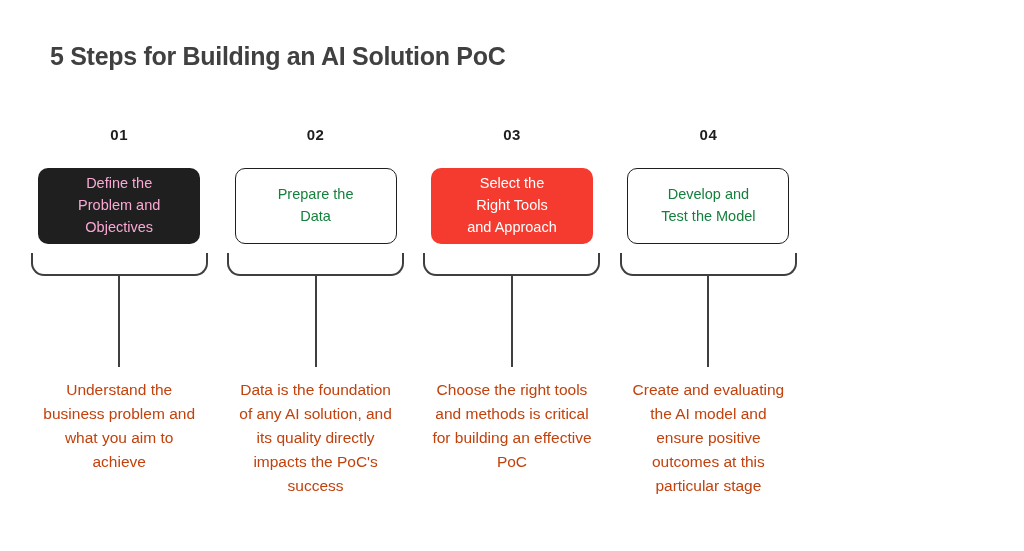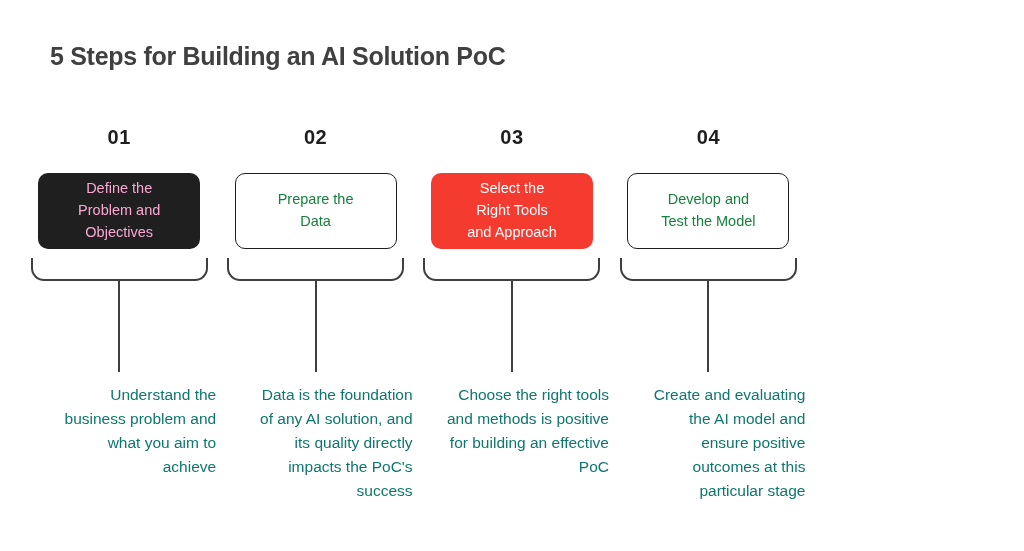--- a/index.html
+++ b/index.html
@@ -26,21 +26,21 @@
     width: 982px;
     display: grid;
     grid-template-columns: repeat(5, 1fr);
   }
   .step-col {
     display: flex;
     flex-direction: column;
     align-items: center;
   }
   .step-number {
-    font-size: 20px;
+    font-size: 15px;
     font-weight: 600;
     line-height: 1;
     color: #1e1e1e;
     letter-spacing: 0.5px;
   }
   .card {
     margin-top: 26px;
     width: 162px;
     height: 76px;
     border-radius: 10px;
@@ -70,22 +70,22 @@
   .stem {
     width: 2px;
     height: 91px;
     background: #3f3f3f;
   }
   .description {
     margin-top: 11px;
     width: 194px;
     font-size: 15.5px;
     line-height: 1.55;
-    color: #0f766e;
-    text-align: right;
+    color: #c2410c;
+    text-align: center;
     white-space: pre-line;
   }
 </style>
 </head>
 <body>
 
 <h1 class="page-title">5 Steps for Building an AI Solution PoC</h1>
 
 <div class="steps-row">
 
@@ -122,21 +122,21 @@
   <div class="step-col">
     <div class="step-number">03</div>
     <div class="card card-red">
       <span class="card-label">Select the
 Right Tools
 and Approach</span>
     </div>
     <div class="bracket"></div>
     <div class="stem"></div>
     <div class="description">Choose the right tools
-and methods is positive
+and methods is critical
 for building an effective
 PoC</div>
   </div>
 
   <div class="step-col">
     <div class="step-number">04</div>
     <div class="card card-outline">
       <span class="card-label">Develop and
 Test the Model</span>
     </div>

